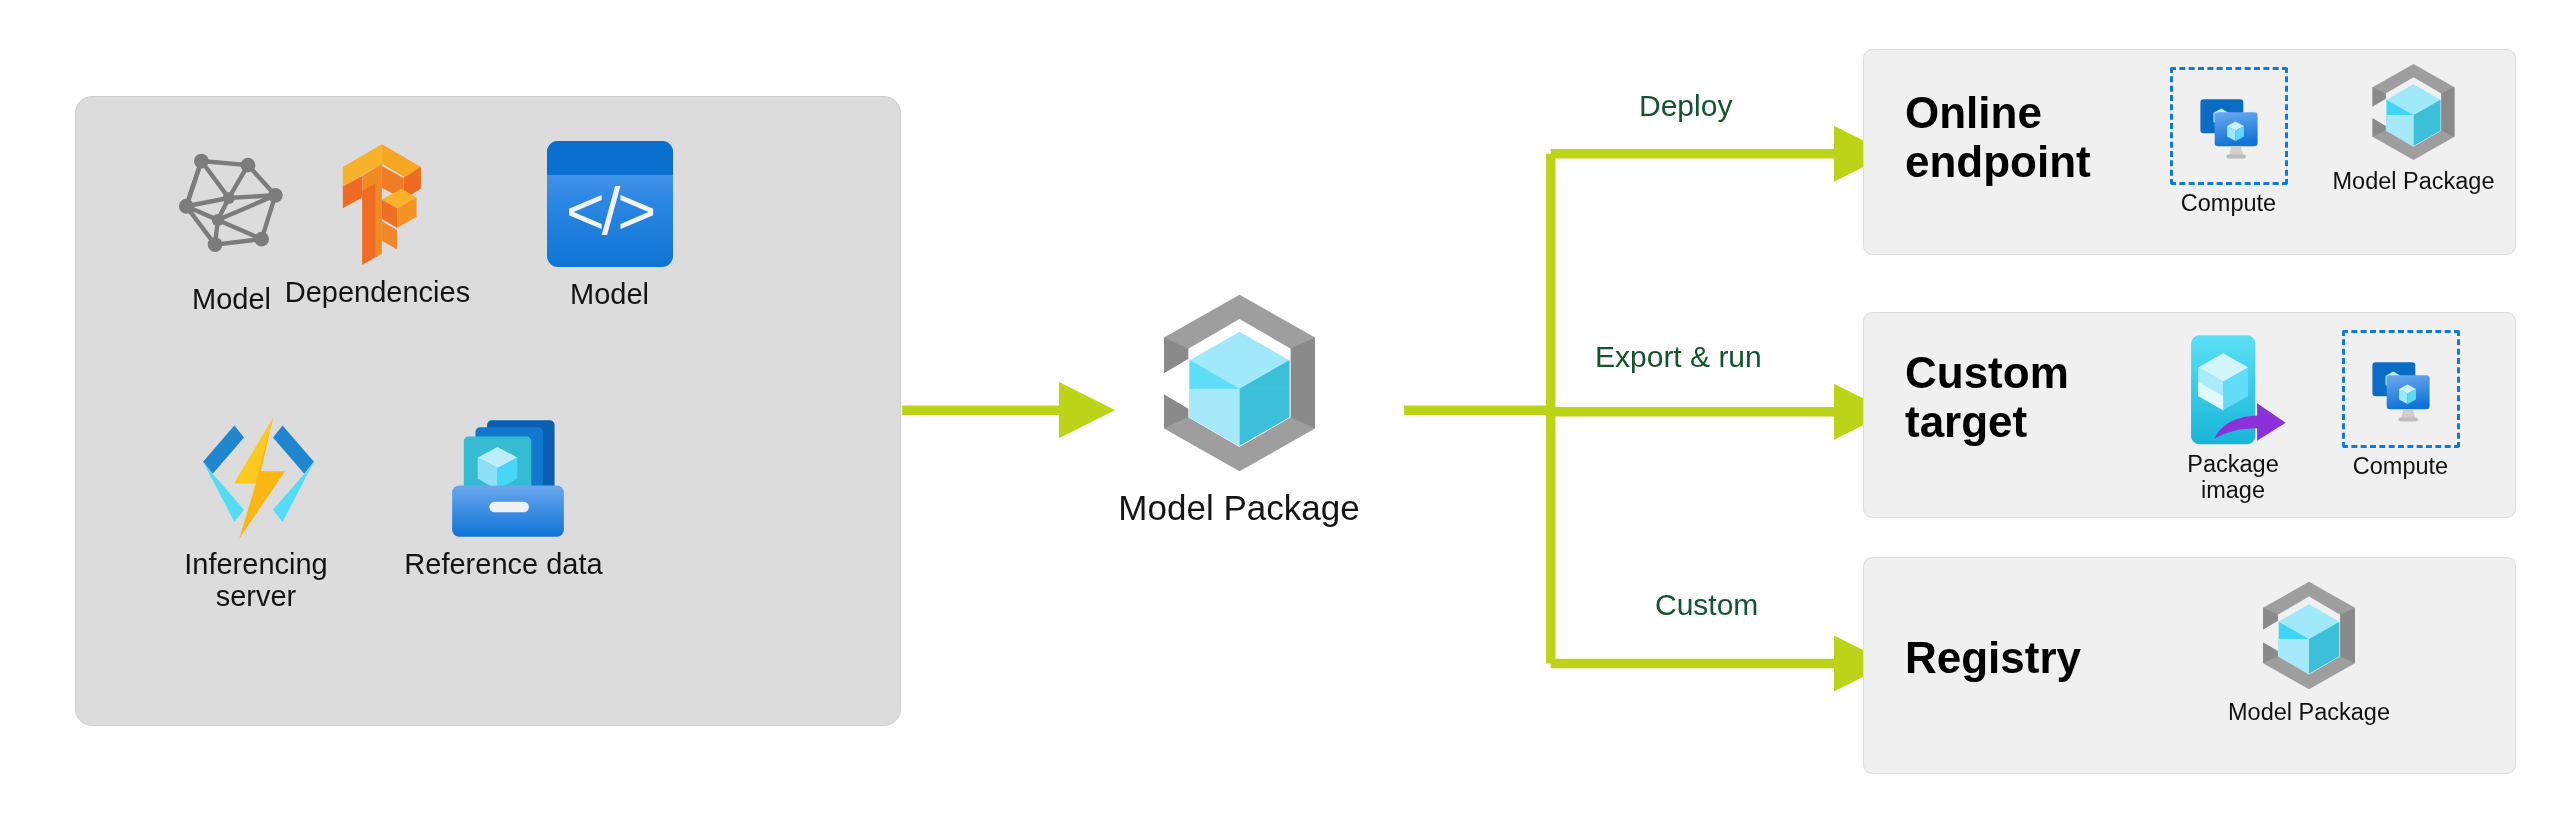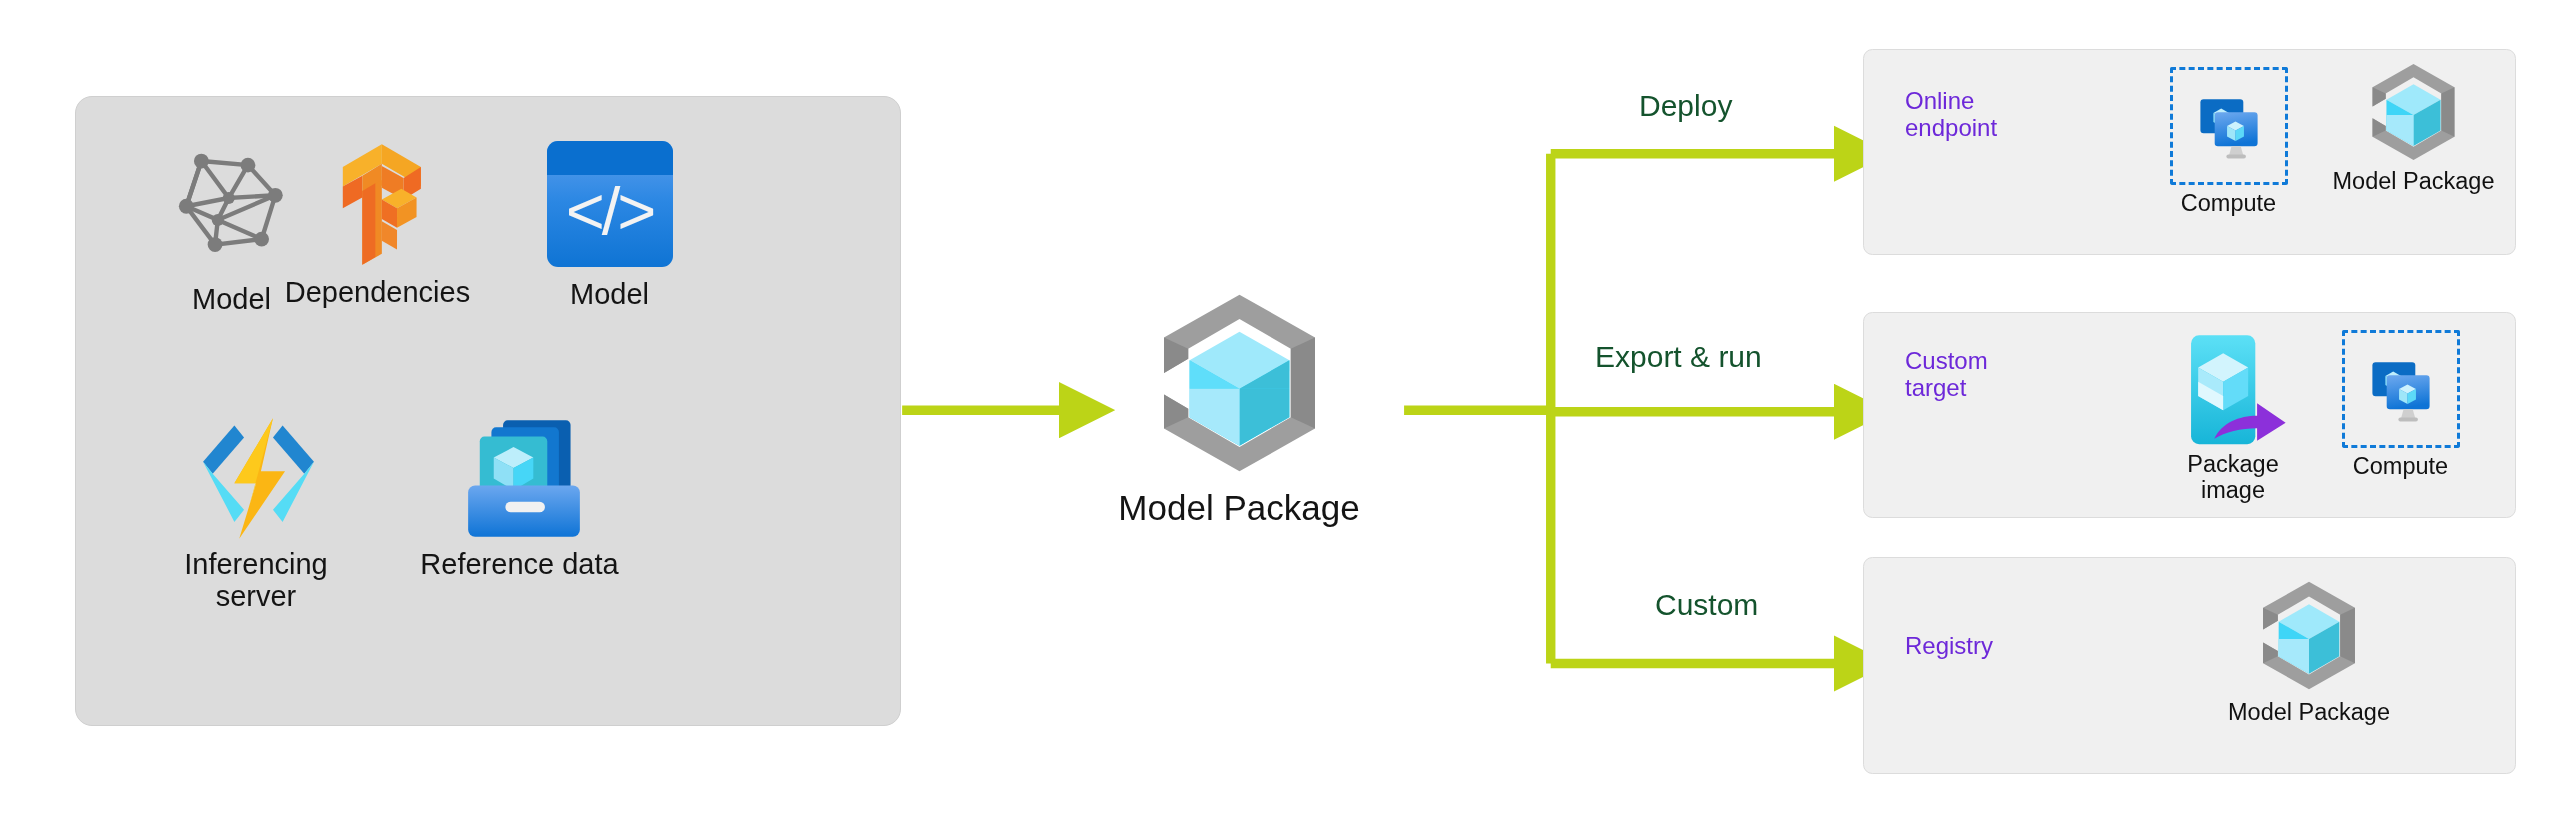--- a/index.html
+++ b/index.html
@@ -43,22 +43,22 @@
   .flow{position:absolute;left:0;top:0;width:2576px;height:818px;overflow:visible;}
   .flow-label{position:absolute;font-size:30px;color:#14532d;white-space:nowrap;}
 
   
   .center-node{position:absolute;display:flex;flex-direction:column;align-items:center;}
   .center-node .cap{margin-top:7.8px;font-size:35px;color:#141414;}
 
   
   .card{position:absolute;left:1863px;width:653px;background:#f0f0f0;
         border:1.6px solid #dcdcdc;border-radius:9.4px;box-sizing:border-box;}
-  .card-title{position:absolute;font-weight:normal;font-size:24px;line-height:1.12;
-              color:#6d28d9;white-space:pre-line;}
+  .card-title{position:absolute;font-weight:bold;font-size:44px;line-height:1.12;
+              color:#000000;white-space:pre-line;}
   .mini{position:absolute;display:flex;flex-direction:column;align-items:center;}
   .mini .cap{margin-top:6.3px;font-size:23.5px;line-height:1.1;text-align:center;color:#111;white-space:pre-line;}
   .dashed{border:3.9px dashed #0f7ad8;border-radius:2.4px;padding:11px 17px;box-sizing:border-box;
           display:flex;align-items:center;justify-content:center;}
 </style>
 </head>
 <body>
 
 <div class="stage">
 
@@ -135,21 +135,21 @@
           <path d="M106 42 L98 52 L72 82 L80 92 Z" fill="#55dcf5"></path>
 
           <path d="M72 6 L40 60 L58 60 L44 106 L82 50 L62 50 Z" fill="#fbb614"></path>
           <path d="M72 6 L40 60 L58 60 L52 80 L72 6 Z" fill="#fdc91c"></path>
         </svg>
       </div>
       <div class="cap">Inferencing
 server</div>
     </div>
 
-    <div class="src-cell" style="left:314px;top:314px;width:259px;">
+    <div class="src-cell" style="left:298px;top:314px;width:259px;">
       <div class="ic ic-data">
         <svg viewBox="0 0 120 116" width="140" height="135">
           <rect x="42" y="8" width="58" height="62" rx="4" fill="#0a5fb0"></rect>
           <rect x="32" y="14" width="58" height="58" rx="4" fill="#1277cf"></rect>
           <rect x="22" y="22" width="58" height="54" rx="4" fill="#35bcd2"></rect>
 
           <polygon points="51,31 68,40 51,49 34,40" fill="#bdeefb"></polygon>
           <polygon points="34,40 51,49 51,68 34,58" fill="#8fe0f6"></polygon>
           <polygon points="51,49 68,40 68,58 51,68" fill="#46d6f7"></polygon>
 

